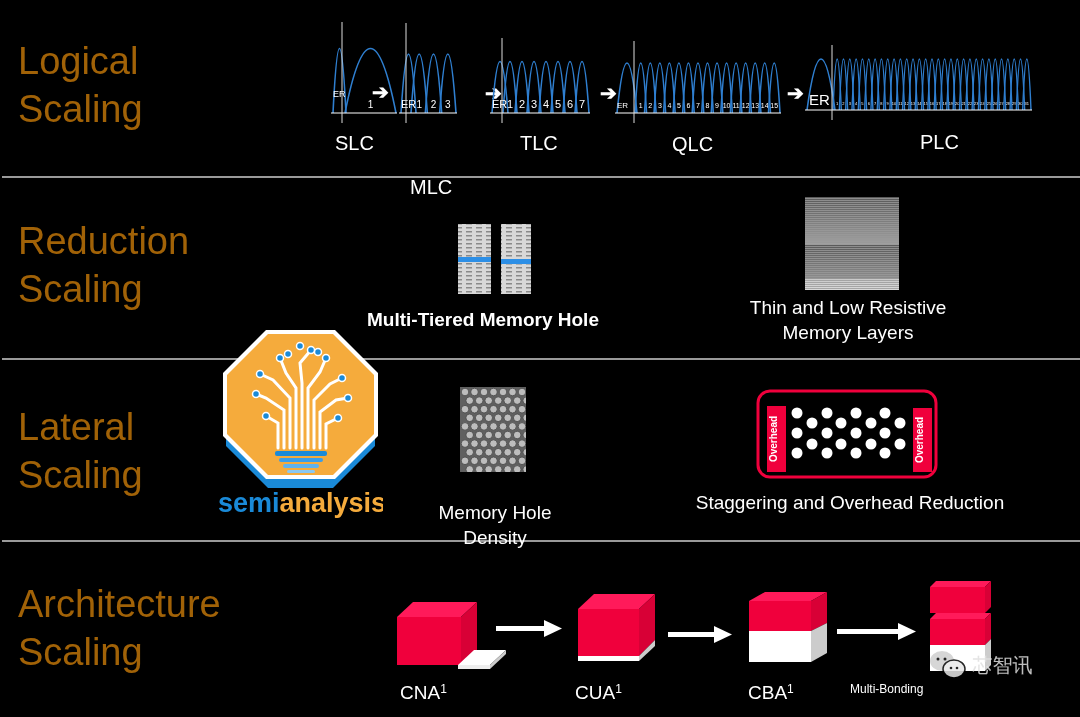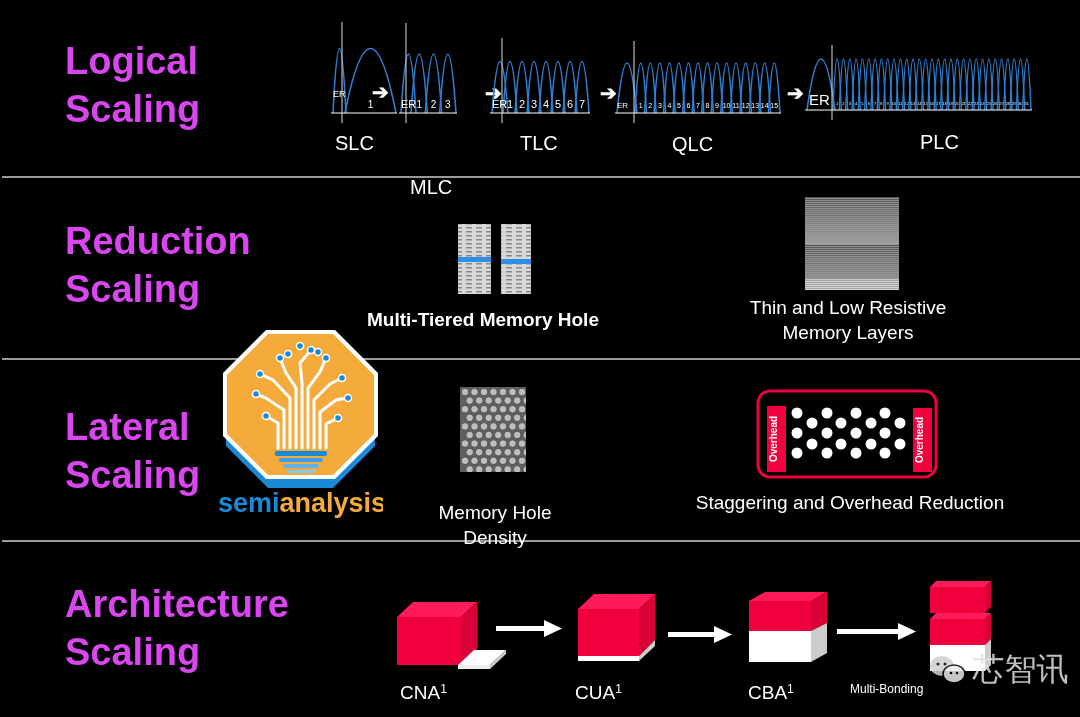--- a/index.html
+++ b/index.html
@@ -1,18 +1,18 @@
 <!DOCTYPE html>
 <html><head>
 <meta charset="utf-8">
 <style>
   html, body { margin:0; padding:0; background:#000; }
   body { width:1080px; height:717px; position:relative; overflow:hidden; font-family:"Liberation Sans", sans-serif; color:#fff; }
   .abs { position:absolute; }
-  .title { position:absolute; left:18px; font-weight:bold; font-size:38px; line-height:48px; color:#d946ef;margin-left:47px; }
+  .title { position:absolute; left:18px; font-weight:normal; font-size:38px; line-height:48px; color:#a16207; }
   .divider { position:absolute; left:2px; width:1078px; height:2px; background:#9a9a9a; }
   .lbl { position:absolute; font-size:20px; color:#fff; text-align:left; white-space:nowrap; }
   .cap { position:absolute; font-size:19px; color:#fff; text-align:center; line-height:25px; }
   svg text { font-family:"Liberation Sans", sans-serif; }
   sup { font-size:12px; vertical-align:6px; }
 </style>
 </head>
 <body>
 
 <div class="title" style="top:37px;">
@@ -462,14 +462,14 @@
 
 <div class="abs" style="left:928px;top:648px;opacity:0.85;">
   <svg width="40" height="34" style="vertical-align:middle;">
     <ellipse cx="14" cy="13" rx="12" ry="10" fill="#d0d0d0"></ellipse>
     <ellipse cx="26" cy="21" rx="11" ry="9" fill="#e8e8e8" stroke="#000" stroke-width="1.5"></ellipse>
     <circle cx="10" cy="11" r="1.5" fill="#000"></circle>
       <circle cx="17" cy="11" r="1.5" fill="#000"></circle>
     <circle cx="23" cy="20" r="1.3" fill="#000"></circle>
       <circle cx="29" cy="20" r="1.3" fill="#000"></circle>
   </svg>
-  <span style="font-size:32px;color:#e0e0e0;vertical-align:middle;font-family:'DejaVu Sans', sans-serif;">芯智讯</span>
+  <span style="font-size:20px;color:#e0e0e0;vertical-align:middle;font-family:'DejaVu Sans', sans-serif;">芯智讯</span>
 </div>
 
 </body></html>

